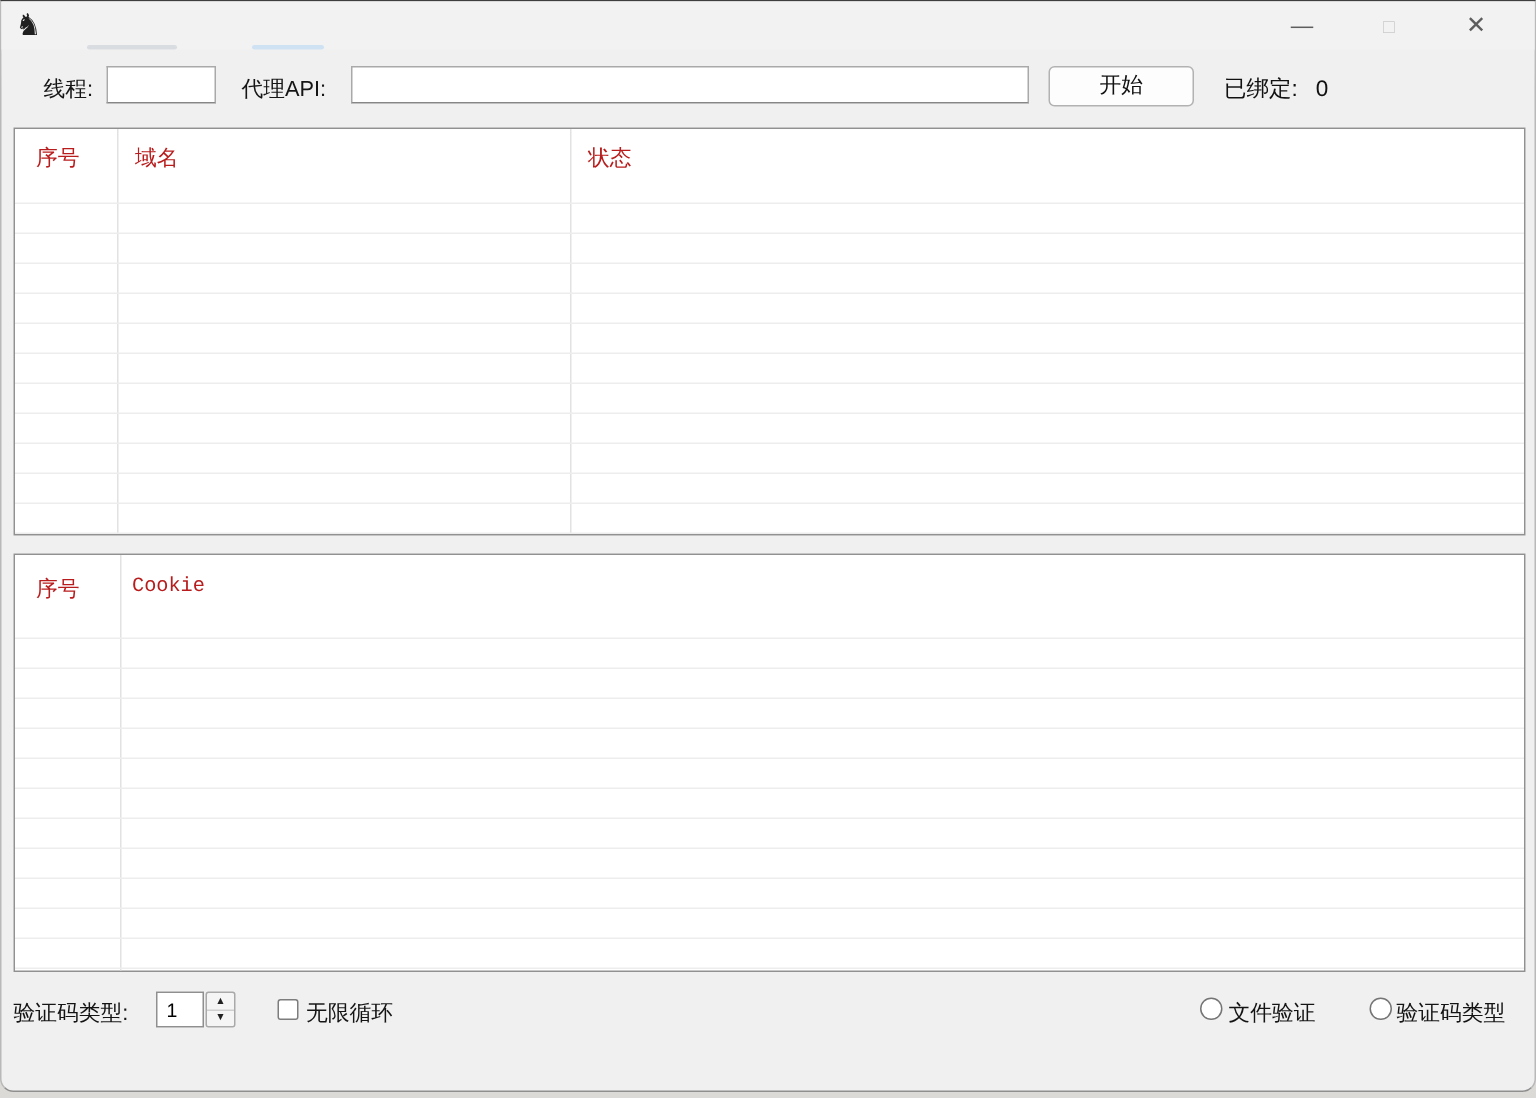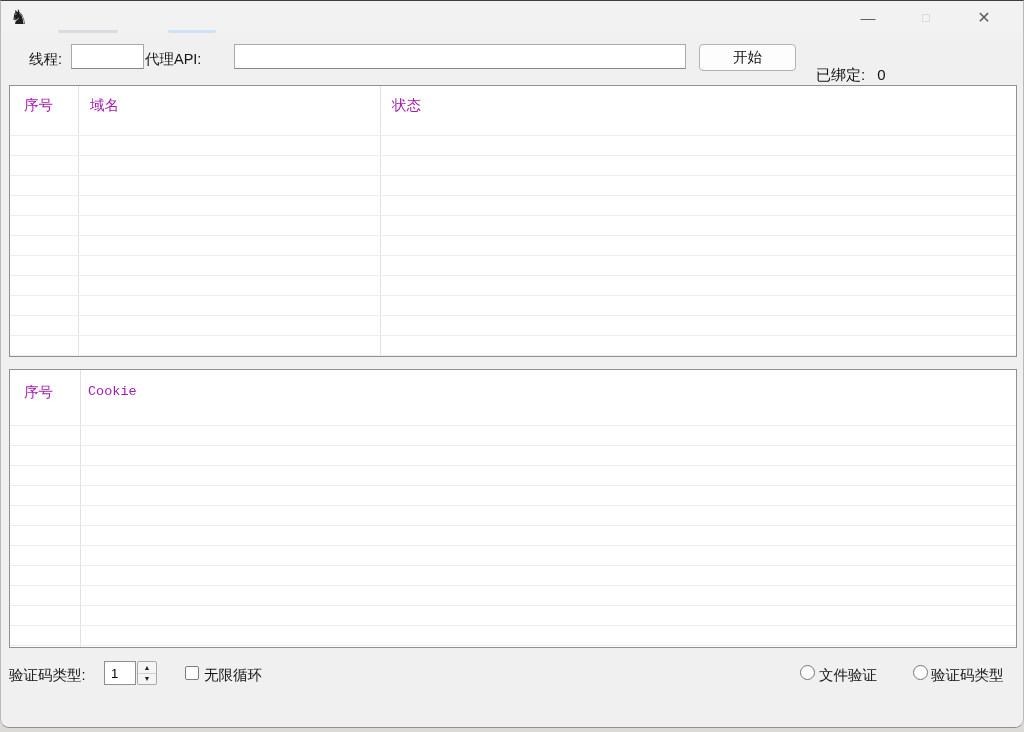--- a/index.html
+++ b/index.html
@@ -47,31 +47,31 @@
     outline:none;
   }
   .thread-input { left:70px; top:43px; width:73px; height:25px; }
   .proxy-input  { left:233px; top:43px; width:452px; height:25px; }
   .start-btn {
     position:absolute; left:698px; top:43px; width:97px; height:27px;
     background:#fdfdfd; border:1px solid #b2b2b2; border-radius:4px;
     font-family:"Liberation Sans", sans-serif;
     font-size:14.5px; color:#111; text-align:center; line-height:25px; cursor:pointer;
   }
-  .bound-wrap { position:absolute; left:815px; top:49px; font-size:15px; color:#111;margin-top:16px; }
+  .bound-wrap { position:absolute; left:815px; top:49px; font-size:15px; color:#111; }
   .bound-wrap .cnt { margin-left:12px; }
   
   .tbl {
     position:absolute; left:8px; width:1008px; background:#ffffff;
     border:1px solid #919191;
   }
   .tbl-domain { top:84px;  height:272px; }
   .tbl-cookie { top:368px; height:279px; }
   .thead { position:absolute; left:0; top:0; width:100%; }
-  .hcell { position:absolute; top:10px; font-size:14.5px; color:#a21caf; white-space:nowrap; }
+  .hcell { position:absolute; top:10px; font-size:14.5px; color:#b91c1c; white-space:nowrap; }
   .vline { position:absolute; top:0; bottom:0; width:1px; background:#e2e2e2; }
   .rows { position:absolute; left:0; right:0; border-top:1px solid #ededed; }
   .tbl-domain .rows { top:49px; bottom:0; }
   .tbl-cookie .rows { top:55px; bottom:0; }
   .trow { height:20px; border-bottom:1px solid #ededed; }
   .mono { font-family:"Liberation Mono", monospace; font-size:13.5px; }
   
   .spin-box {
     position:absolute; left:103px; top:660px; width:32px; height:24px;
     background:#fff; border:1px solid #8f8f8f;
@@ -111,21 +111,21 @@
     <div class="artifact a2"></div>
     <div class="win-controls">
       <div class="win-btn min">—</div>
       <div class="win-btn max">□</div>
       <div class="win-btn close">✕</div>
     </div>
   </div>
 
   <div class="lbl" style="left:28px; top:49px;">线程:</div>
   <input class="txt thread-input" value="" style="">
-  <div class="lbl" style="left:144px; top:49px;">代理API:</div>
+  <div class="lbl" style="left:160px; top:49px;">代理API:</div>
   <input class="txt proxy-input" value="" style="">
   <button class="start-btn">开始</button>
   <div class="bound-wrap">
     <span>已绑定:</span><span class="cnt">0</span>
   </div>
 
   <div class="tbl tbl-domain">
     <div class="vline" style="left:68px;"></div>
     <div class="vline" style="left:370px;"></div>
     <div class="thead">

